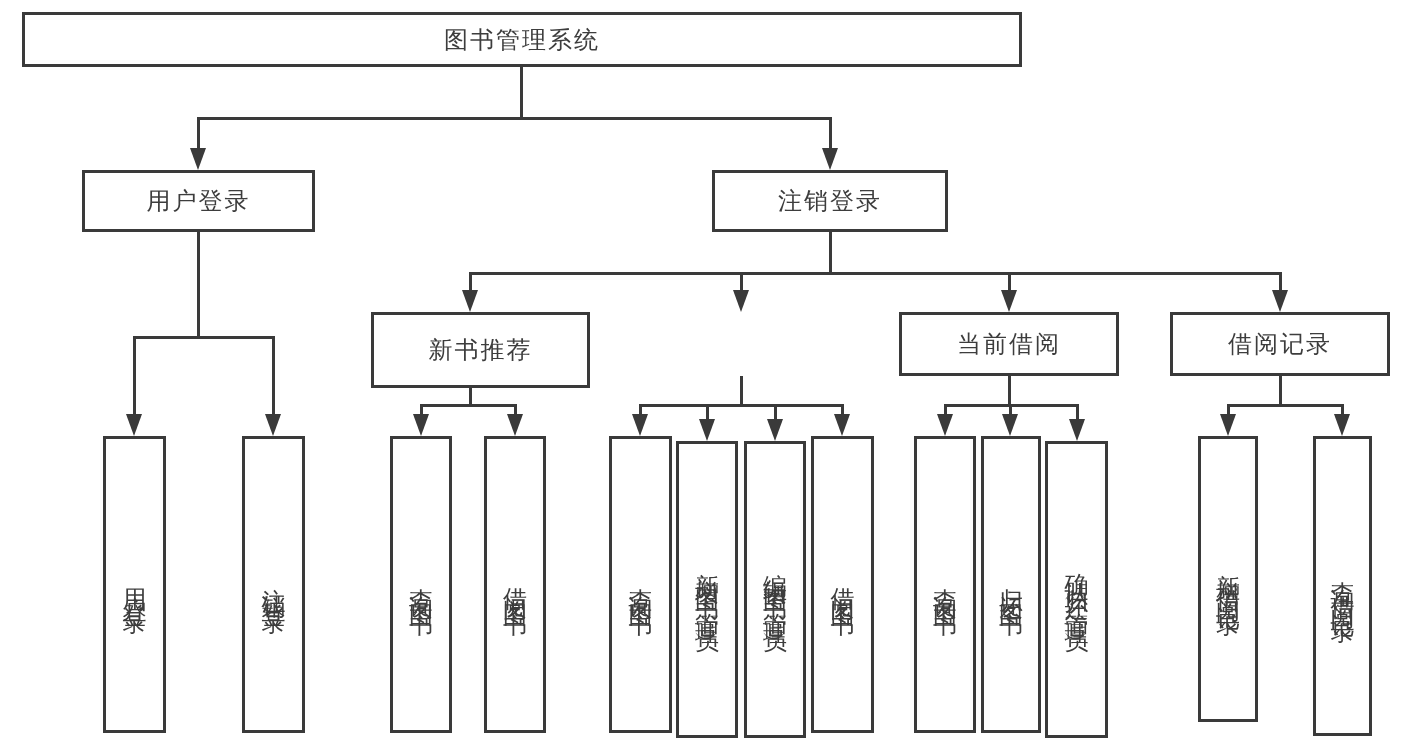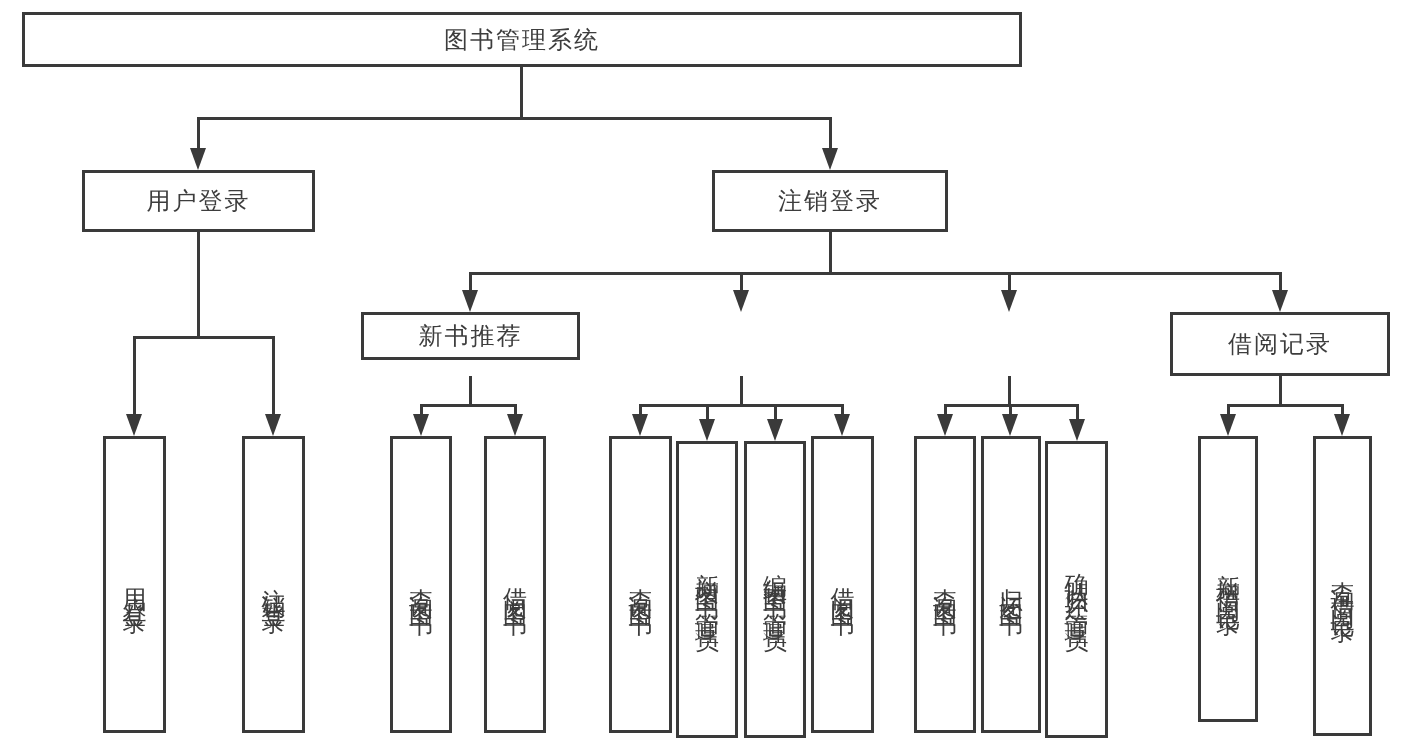--- a/index.html
+++ b/index.html
@@ -93,22 +93,25 @@
     <span class="hlabel">图书管理系统</span>
   </div>
 
   <div class="box" style="left:82px;top:170px;width:233px;height:62px">
     <span class="hlabel">用户登录</span>
   </div>
   <div class="box" style="left:712px;top:170px;width:236px;height:62px">
     <span class="hlabel">注销登录</span>
   </div>
 
-  <div class="box" style="left:361px;top:312px;width:219px;height:48px">
+  <div class="box" style="left:371px;top:312px;width:219px;height:76px">
     <span class="hlabel">新书推荐</span>
+  </div>
+  <div class="box" style="left:899px;top:312px;width:220px;height:64px">
+    <span class="hlabel">当前借阅</span>
   </div>
   <div class="box" style="left:1170px;top:312px;width:220px;height:64px">
     <span class="hlabel">借阅记录</span>
   </div>
 
   <div class="box" style="left:103px;top:436px;width:63px;height:297px">
     <span class="vlabel">用户登录</span>
   </div>
   <div class="box" style="left:242px;top:436px;width:63px;height:297px">
     <span class="vlabel">注销登录</span>

